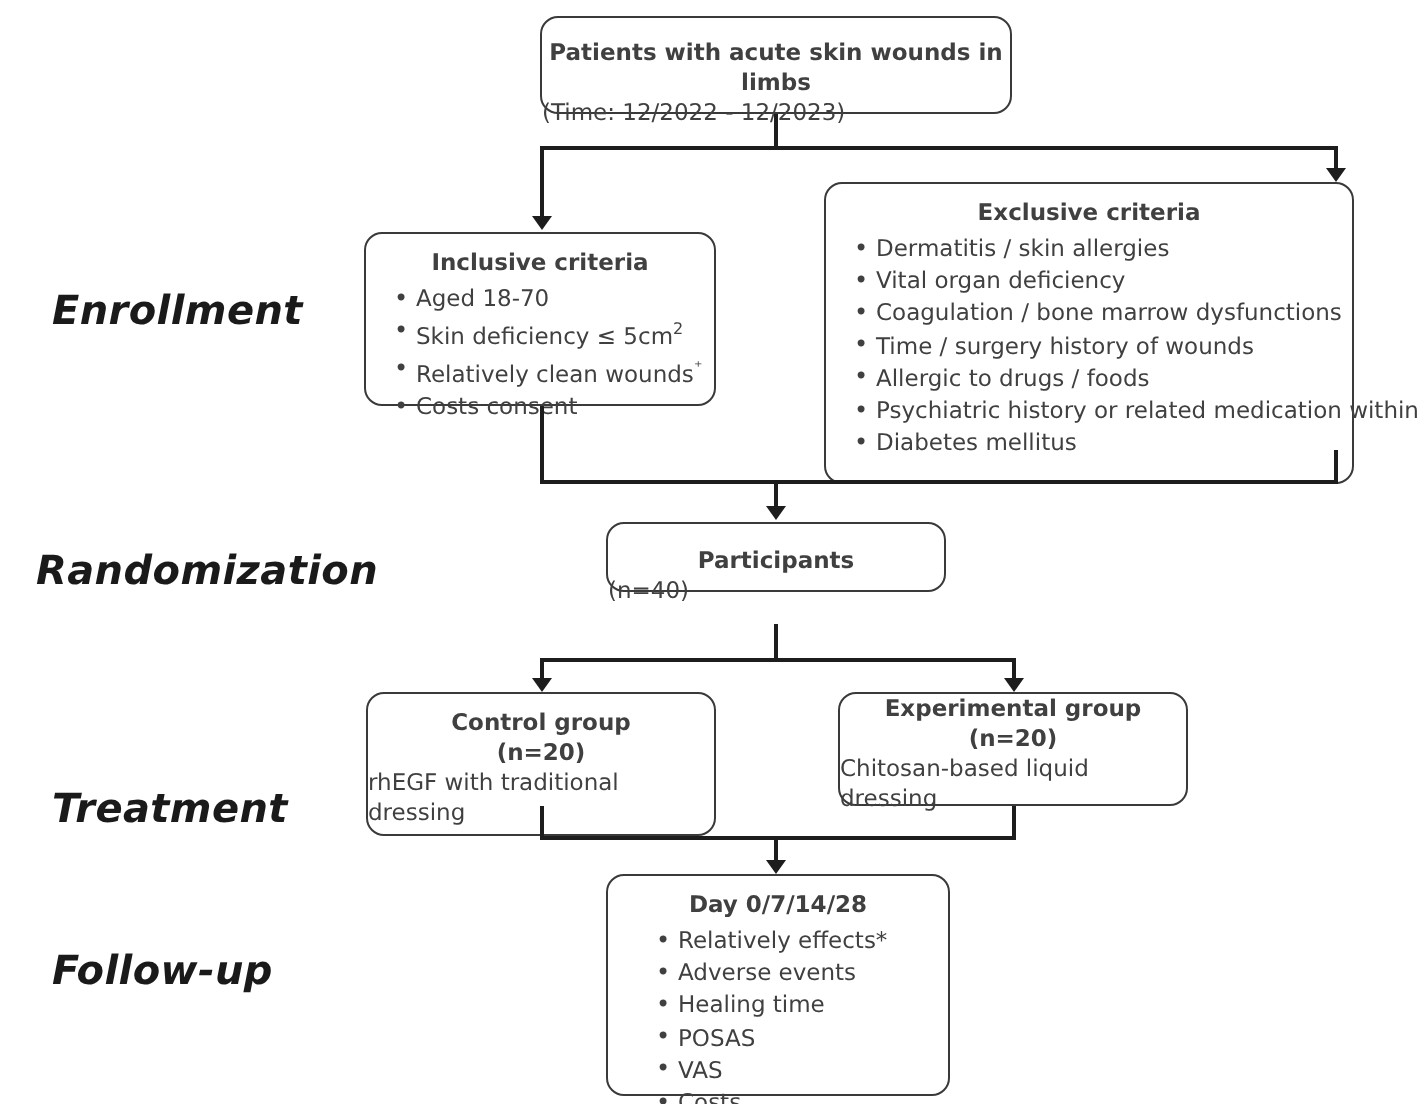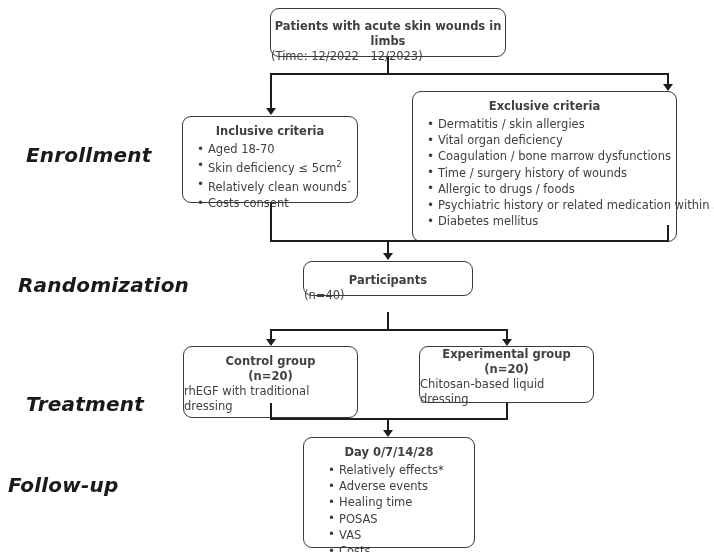--- a/index.html
+++ b/index.html
@@ -82,21 +82,21 @@
   }
 </style>
 </head>
 <body>
 
 <div id="flow-root">
 
   <div class="stage-label" style="left:18px; top:273px;">Randomization</div>
   <div class="stage-label" style="left:26px; top:143px;">Enrollment</div>
   <div class="stage-label" style="left:26px; top:364px;margin-top:28px;">Treatment</div>
-  <div class="stage-label" style="left:8px; top:473px;">Follow-up</div>
+  <div class="stage-label" style="left:26px; top:473px;">Follow-up</div>
 
   <div class="node" style="left:270px; top:8px; width:236px; height:49px;">
     <div class="node-title" style="margin-top:10px;">Patients with acute skin wounds in limbs</div>
     <div class="node-sub">(Time: 12/2022 - 12/2023)</div>
   </div>
 
   <div class="vline" style="left:387px; top:57px; height:17px;"></div>
   <div class="hline" style="left:270px; top:73px; width:399px;"></div>
   <div class="vline" style="left:270px; top:73px; height:36px;"></div>
   <div class="arrow" style="left:266px; top:108px;"></div>

